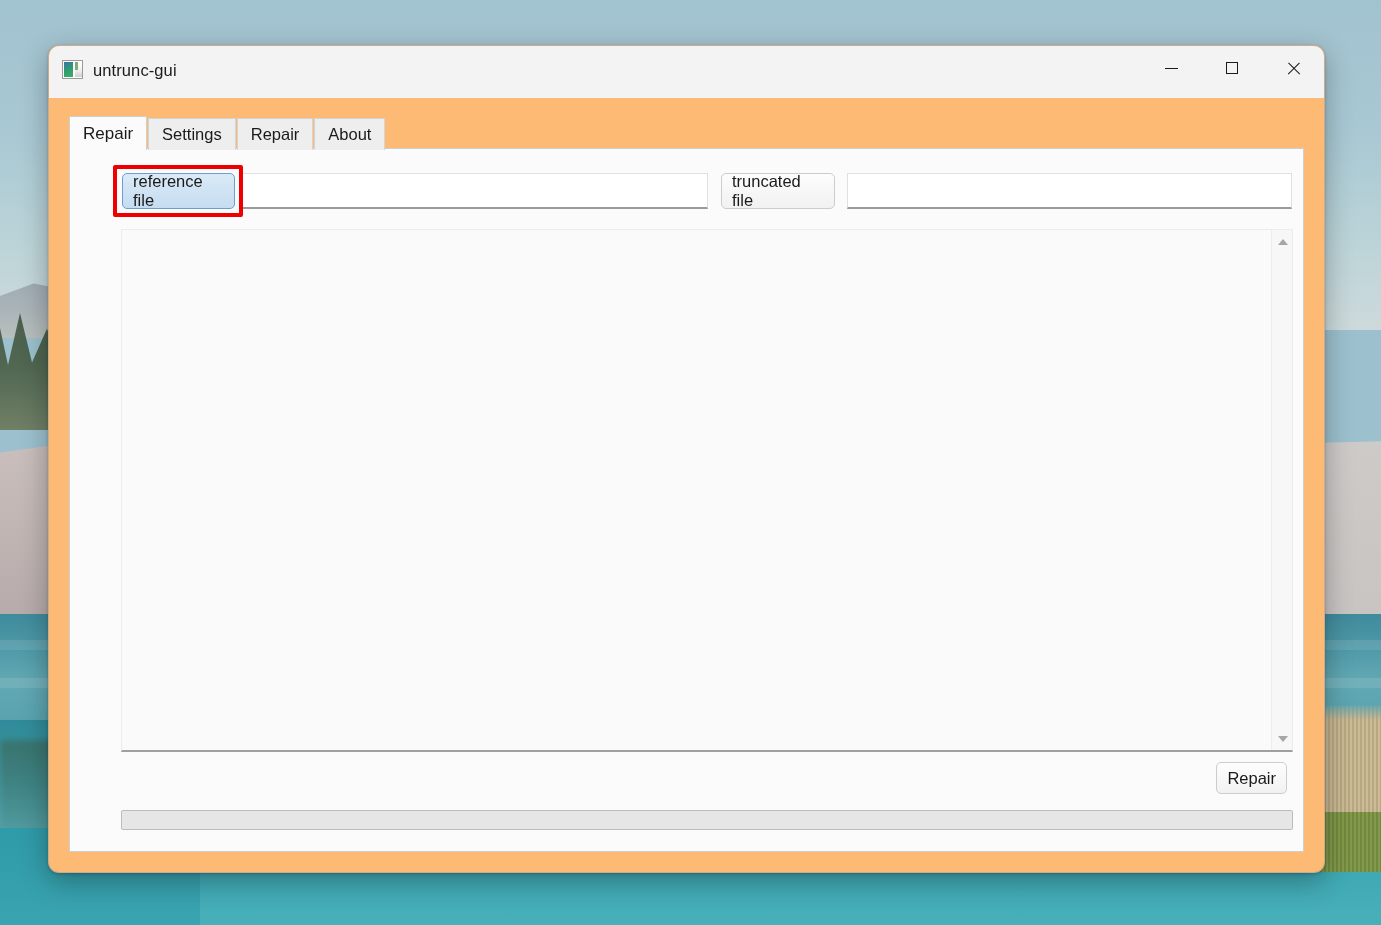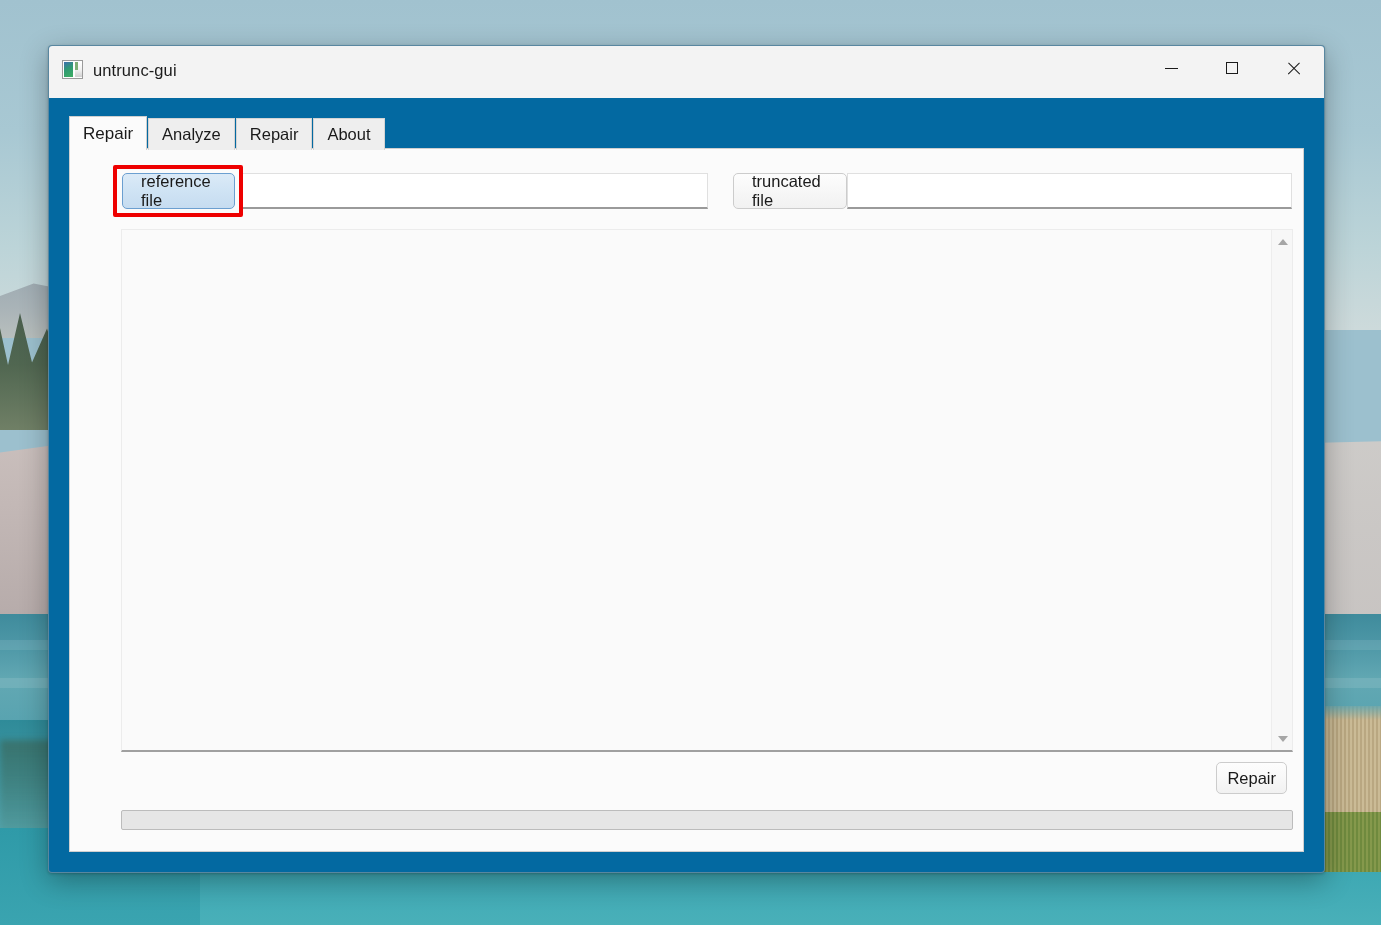--- a/index.html
+++ b/index.html
@@ -80,22 +80,22 @@
   .wp-water-bottom-left {
     position: absolute; left: 0; top: 828px; width: 200px; height: 97px;
     background: linear-gradient(to bottom, #2f9aa8 0%, #3aa4b0 100%);
   }
 
   
   #window {
     position: absolute;
     left: 48px; top: 45px;
     width: 1277px; height: 828px;
-    background: #0369a1;
-    border-radius: 4px;
+    background: #fdba74;
+    border-radius: 11px;
     box-shadow: 0 8px 28px rgba(0,0,0,0.30), 0 1px 3px rgba(0,0,0,0.22);
     overflow: hidden;
     border: 1px solid rgba(160,160,160,0.55);
   }
 
   
   #titlebar {
     position: relative;
     height: 52px;
     background: #f3f3f3;
@@ -188,30 +188,30 @@
     width: 100%; height: 72px;
   }
   .pick-btn {
     position: absolute; top: 24px;
     height: 36px;
     background: linear-gradient(to bottom, #fdfdfd 0%, #f7f7f7 50%, #f1f1f1 100%);
     border: 1px solid #cccccc;
     border-radius: 5px;
     font-size: 16.5px; color: #1a1a1a;
     display: flex; align-items: center; justify-content: center;
-    padding: 0 18px;
+    padding: 0 10px;
     cursor: default;
     font-family: "Liberation Sans", sans-serif;
   }
   #btn-reference {
     left: 52px; width: 113px;
     background: linear-gradient(to bottom, #dbeaf7 0%, #cfe3f4 50%, #c6dcf0 100%);
     border: 1px solid #6b9fd0;
   }
-  #btn-truncated { left: 651px; width: 114px; margin-left: 12px; }
+  #btn-truncated { left: 651px; width: 114px; }
 
   .path-field {
     position: absolute; top: 24px;
     height: 36px;
     background: #ffffff;
     border: 1px solid #e0e0e0;
     border-bottom: 2px solid #9a9a9a;
     outline: none;
     font-size: 15px; color: #111;
     padding: 0 8px;
@@ -346,21 +346,21 @@
     <div class="win-btn" id="btn-max">
       <span class="glyph-max"></span>
     </div>
     <div class="win-btn" id="btn-close">
       <span class="glyph-close"></span>
     </div>
   </div>
 
   <div id="tabstrip">
     <div class="tab active">Repair</div>
-    <div class="tab">Analyze</div>
+    <div class="tab">Settings</div>
     <div class="tab">Repair</div>
     <div class="tab">About</div>
   </div>
 
   <div id="panel">
 
     <div id="file-row">
       <div class="pick-btn" id="btn-reference">reference file</div>
       <input class="path-field" id="field-reference" type="text" readonly="" value="" style="">
 

